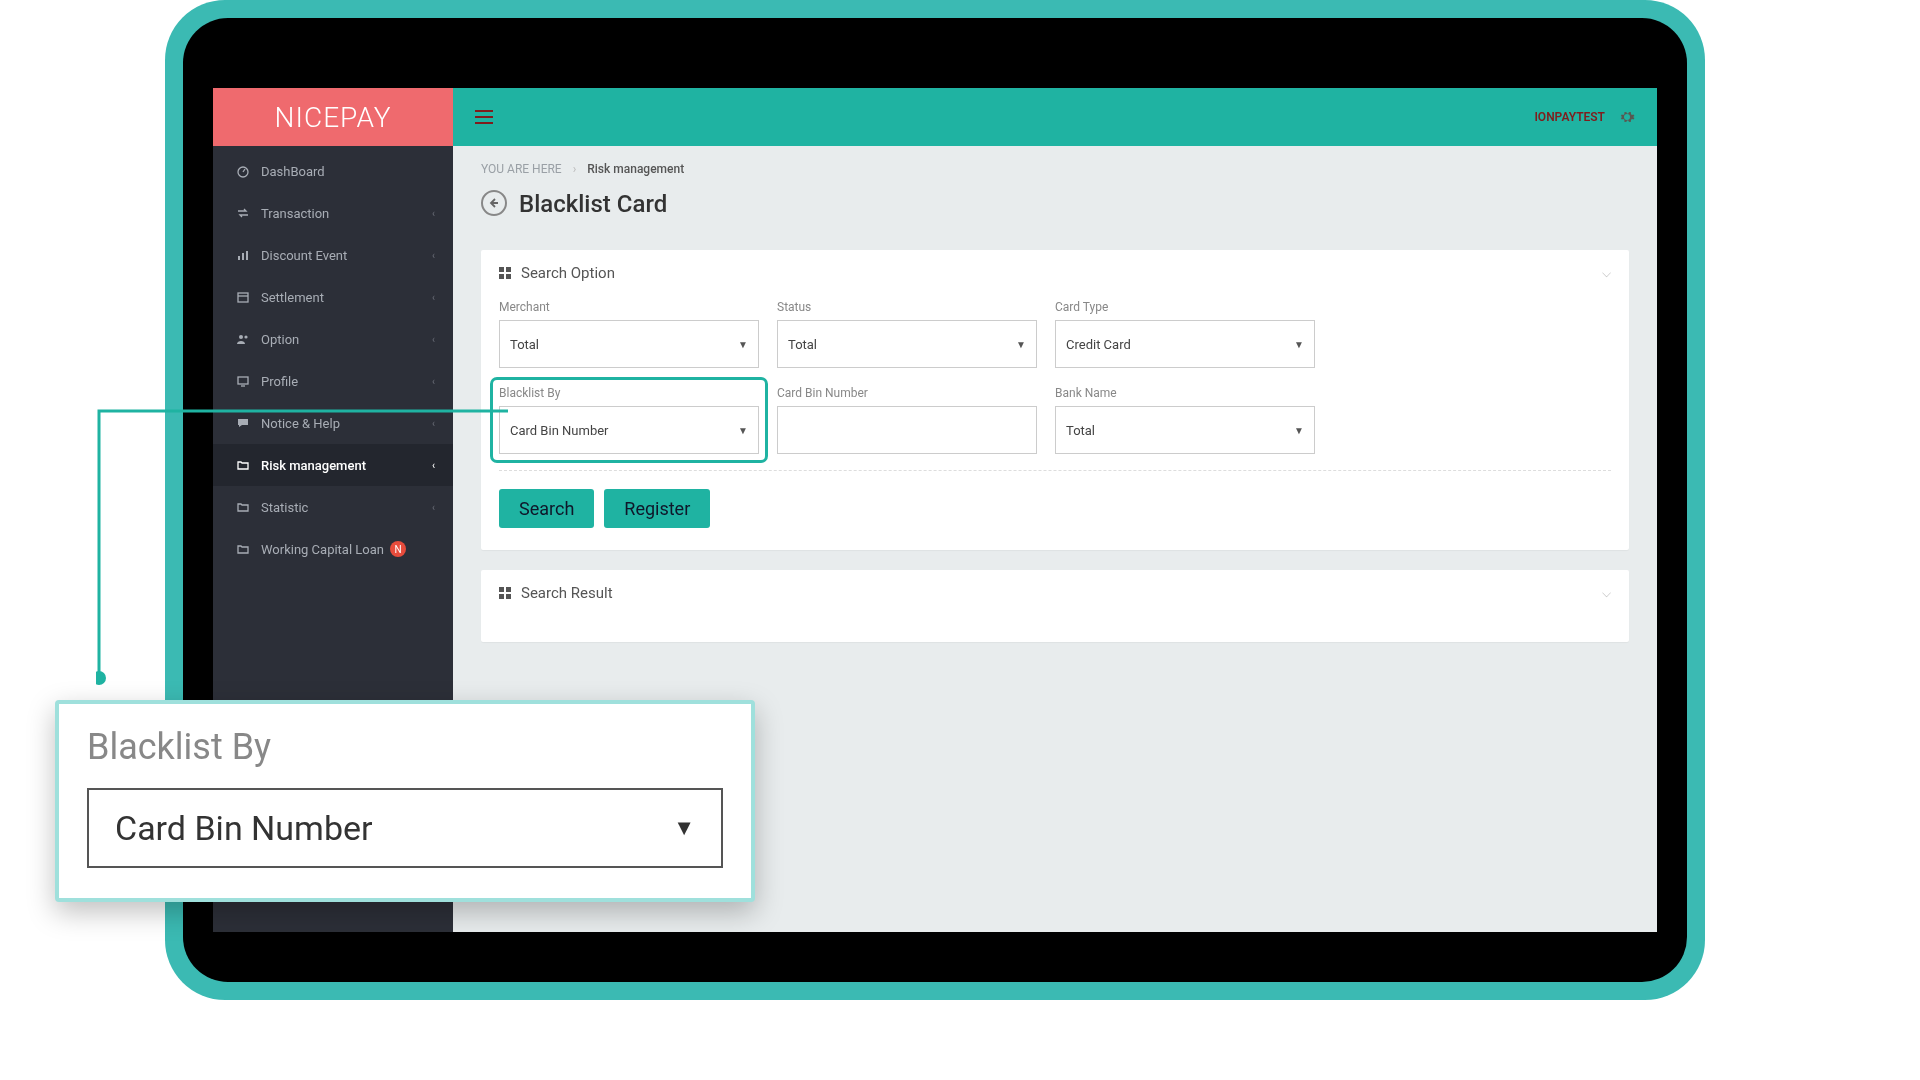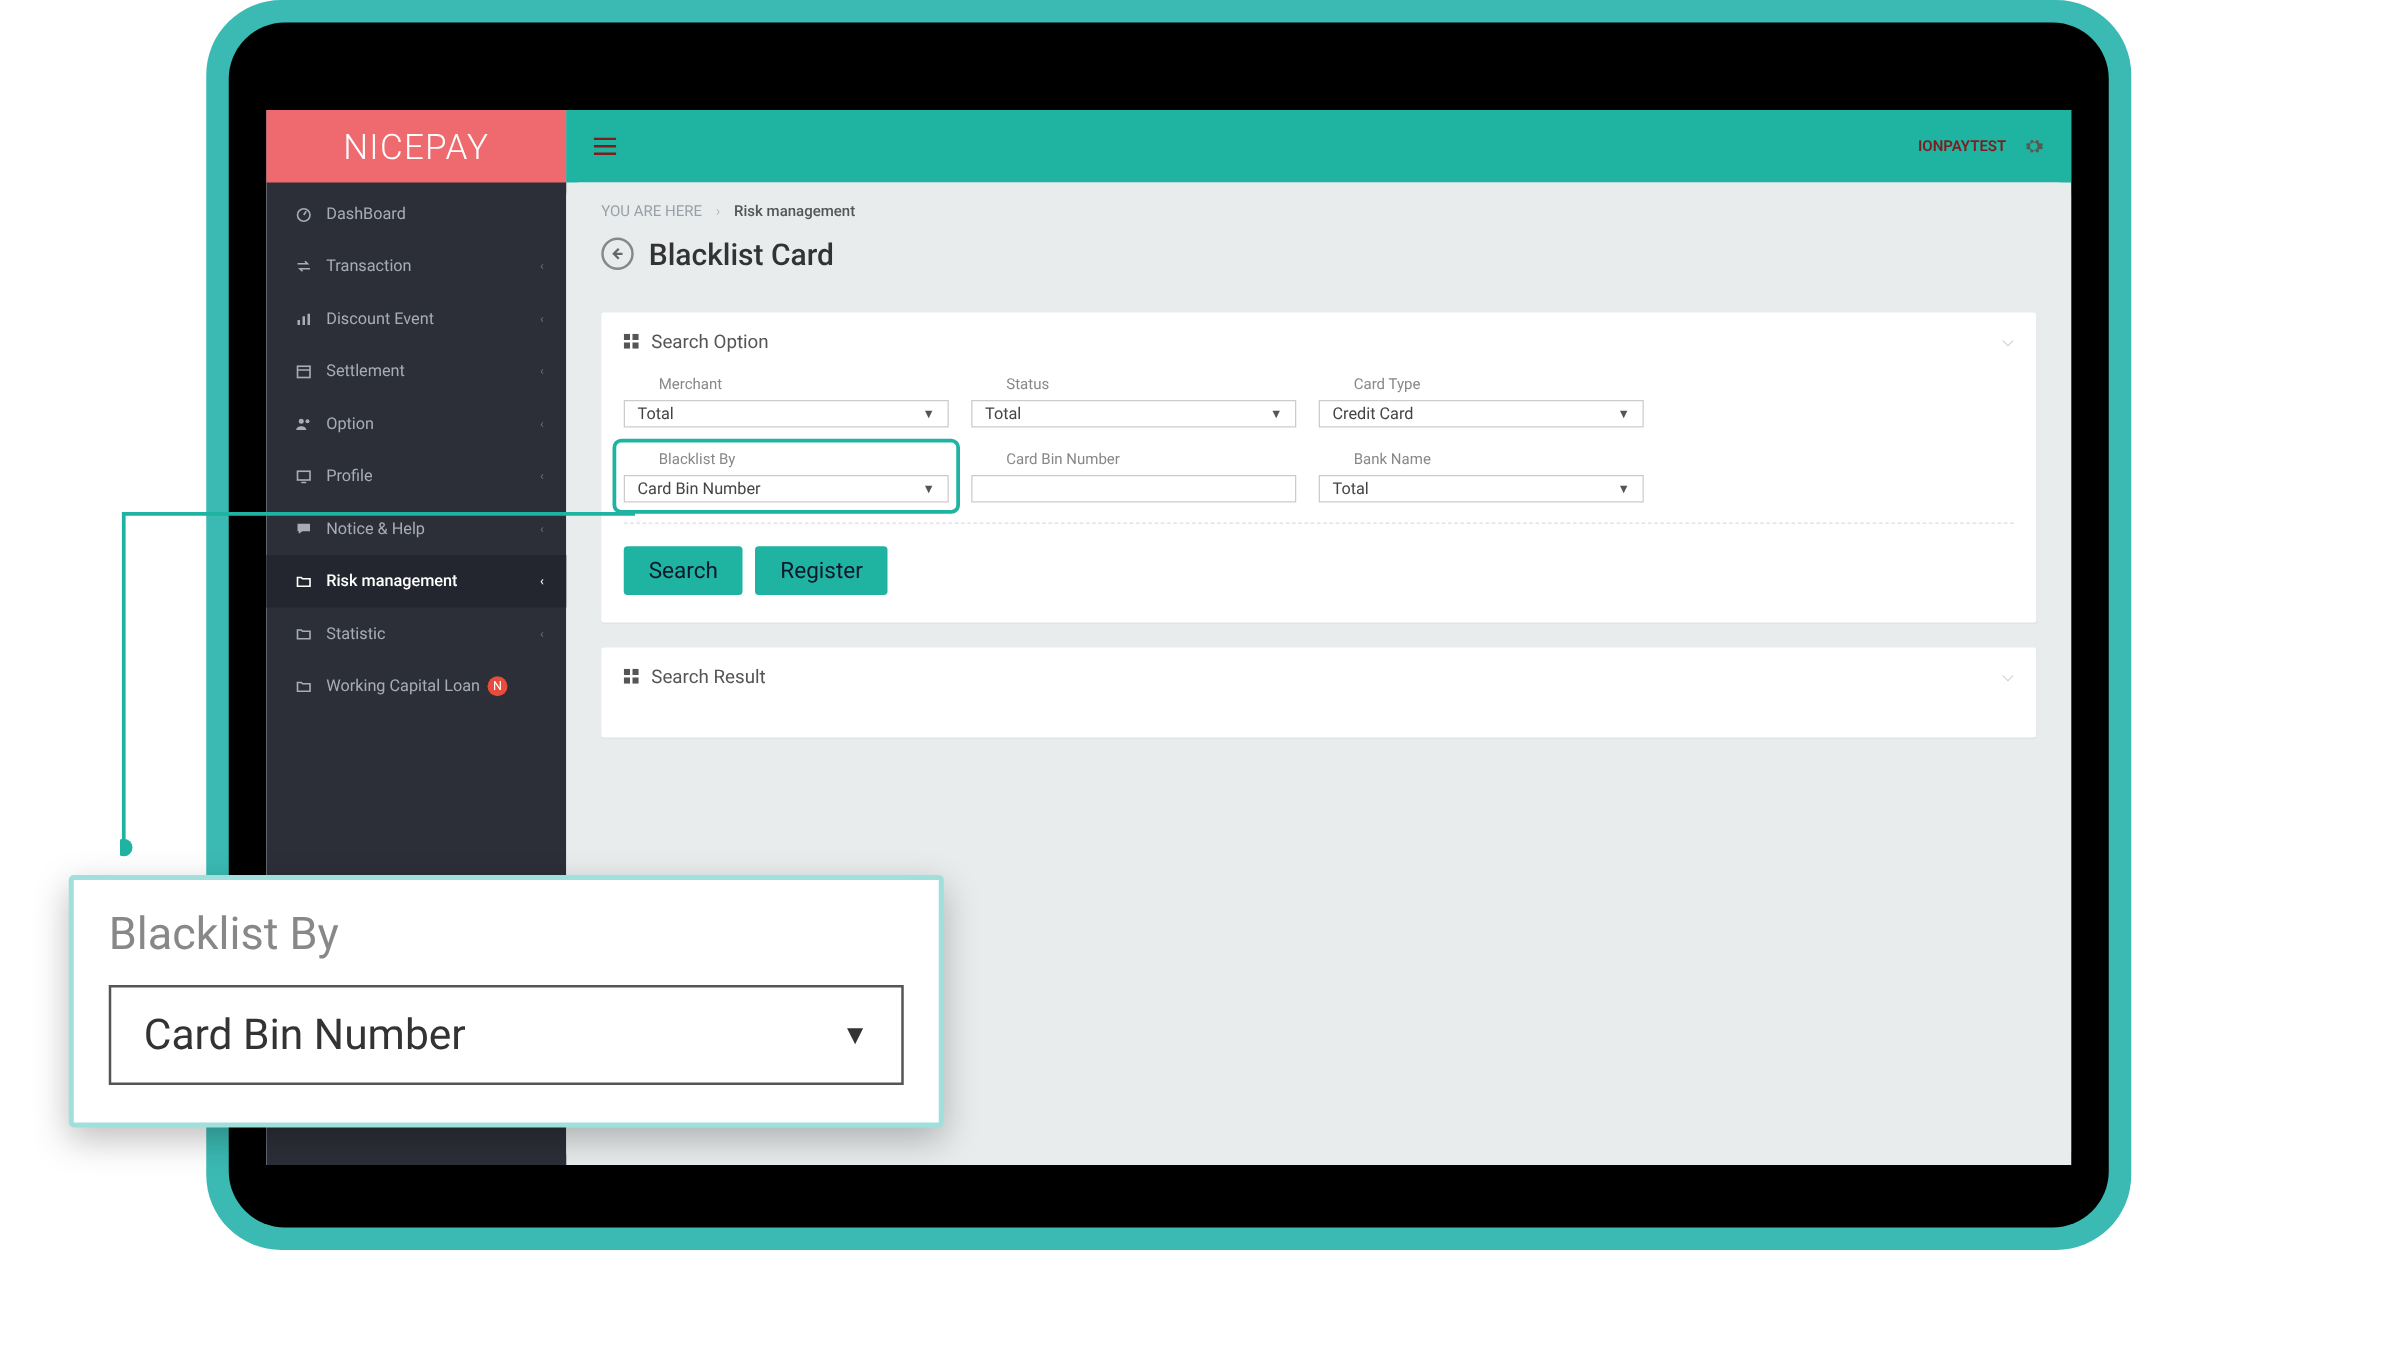--- a/index.html
+++ b/index.html
@@ -59,22 +59,22 @@
 .back-btn { width: 26px; height: 26px; border: 2px solid #888; border-radius: 50%; display: flex; align-items: center; justify-content: center; color: #666; font-size: 14px; cursor: pointer; }
 .page-title { font-size: 24px; color: #333; font-weight: 500; }
 
 .panel { background: #fff; border-radius: 2px; margin-bottom: 20px; box-shadow: 0 1px 1px rgba(0,0,0,0.04); }
 .panel-header { padding: 14px 18px; display: flex; align-items: center; gap: 10px; color: #555; font-size: 15px; }
 .panel-header .grid-icon { width: 12px; height: 12px; display: inline-block; }
 .panel-header .collapse { margin-left: auto; color: #bbb; font-size: 12px; cursor: pointer; }
 .panel-body { padding: 4px 18px 22px 18px; }
 
 .form-grid { display: grid; grid-template-columns: repeat(3, 260px); gap: 18px 18px; padding-bottom: 16px; border-bottom: 1px dashed #ddd; margin-bottom: 18px; }
-.form-field label { display: block; font-size: 12px; color: #888; margin-bottom: 6px; margin-left: 28px; }
-.select-box, .text-input { width: 100%; height: 22px; border: 1px solid #ccc; background: #fff; display: flex; align-items: center; padding: 0 10px; font-size: 13px; color: #444; cursor: pointer; position: relative; }
+.form-field label { display: block; font-size: 12px; color: #888; margin-bottom: 6px; }
+.select-box, .text-input { width: 100%; height: 48px; border: 1px solid #ccc; background: #fff; display: flex; align-items: center; padding: 0 10px; font-size: 13px; color: #444; cursor: pointer; position: relative; }
 .select-box .caret { margin-left: auto; font-size: 10px; color: #555; }
 .text-input { cursor: text; }
 .highlighted { outline: 3px solid #1fb3a2; outline-offset: 2px; border-radius: 2px; padding: 4px; margin: -4px; }
 .highlighted .select-box { }
 
 .btn-row { display: flex; gap: 10px; }
 .btn { background: #1fb3a2; color: #0f172a; border: none; padding: 9px 20px; font-size: 18px; border-radius: 3px; cursor: pointer; }
 
 
 .callout-connector {

